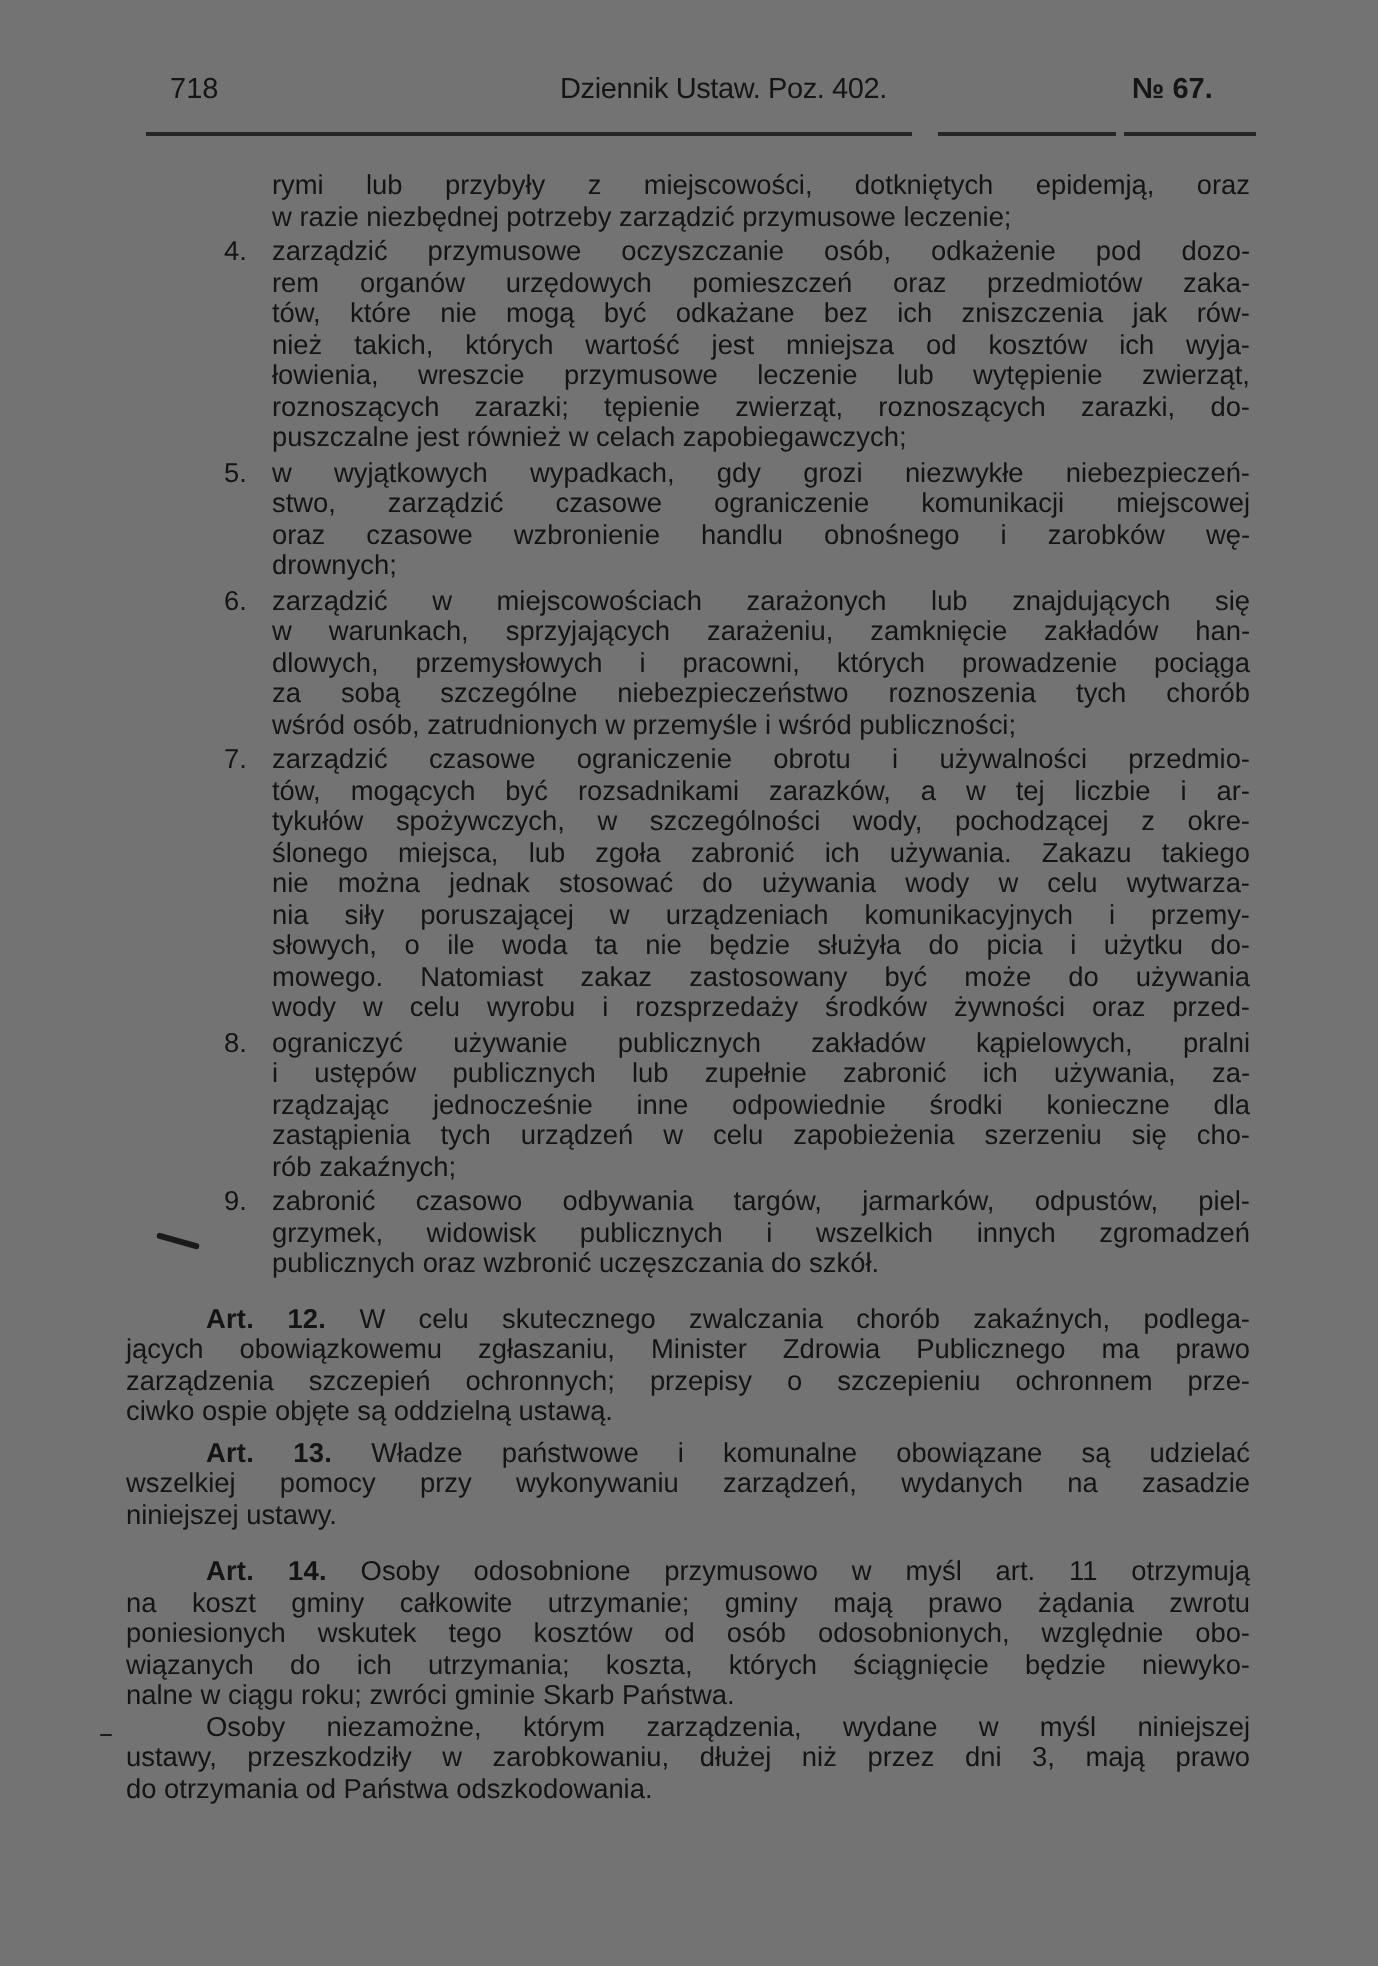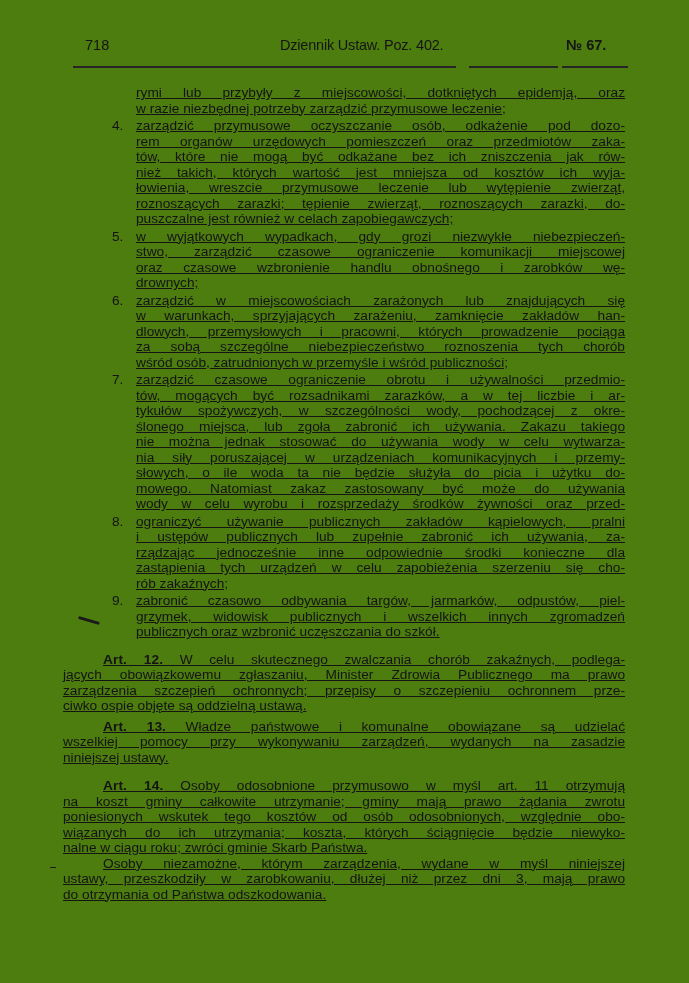--- a/index.html
+++ b/index.html
@@ -1,20 +1,20 @@
 <!DOCTYPE html>
 <html><head>
   <meta charset="utf-8">
   <style>
     html, body { margin: 0; padding: 0; background: #ffffff; }
     .page {
       position: relative;
       width: 689px;
       height: 983px;
-      background: #4d7c0f;
+      background: #737373;
       overflow: hidden;
       font-family: "Liberation Sans", sans-serif;
       color: #141414;
     }
     
     .hdr {
       position: absolute;
       top: 37px;
       height: 17px;
       line-height: 17px;
@@ -30,21 +30,20 @@
       top: 66px;
       height: 1.6px;
       background: #262626;
     }
     
     .body {
       position: absolute;
       left: 63px;
       top: 85px;
       width: 562px;
-      text-decoration: underline;
     }
     .line {
       height: 15.5px;
       line-height: 15.5px;
       font-size: 13.7px;
       text-align: justify;
       text-align-last: justify;
       overflow: visible;
     }
     .line.last { text-align-last: left; }

